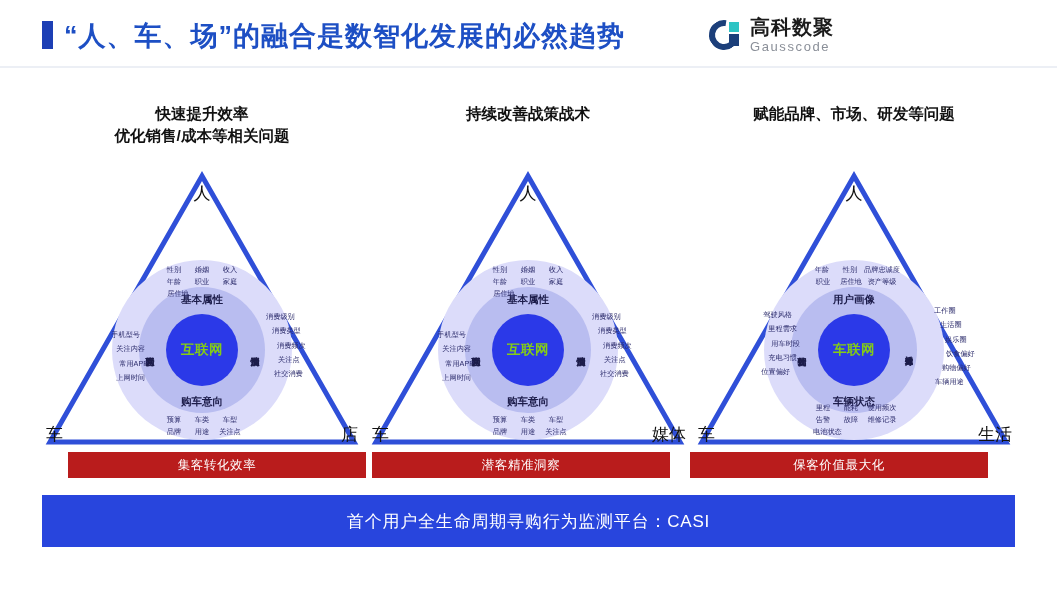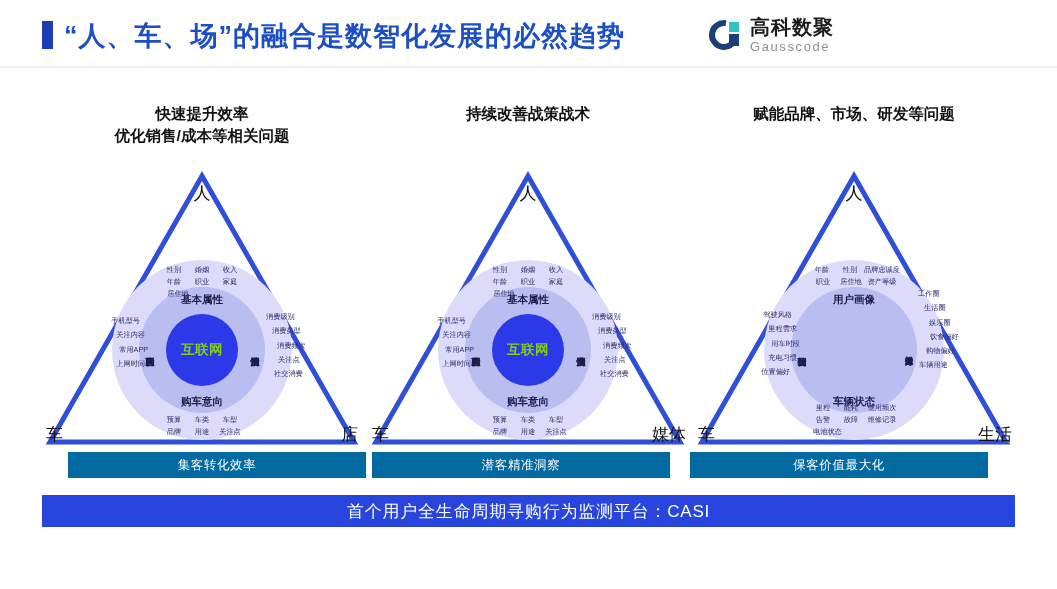--- a/index.html
+++ b/index.html
@@ -63,47 +63,47 @@
   .rl-top{left:50%;transform:translateX(-50%);top:33px;}
   .rl-bottom{left:50%;transform:translateX(-50%);bottom:31px;}
   .rl-left{left:31px;top:50%;transform:translateY(-50%);writing-mode:vertical-rl;}
   .rl-right{right:31px;top:50%;transform:translateY(-50%);writing-mode:vertical-rl;}
   .ring-lbl.small{font-size:9px;}
 
   
   .sat{position:absolute;font-size:7.2px;color:#2b2b6b;line-height:1.65;white-space:nowrap;}
   .sat-top{left:50%;transform:translateX(-50%);top:4px;text-align:center;}
   .sat-bottom{left:50%;transform:translateX(-50%);bottom:2px;text-align:center;margin-top:25px;}
-  .sat-left{right:156px;top:54px;text-align:right;}
+  .sat-left{right:156px;top:68px;text-align:right;}
   .sat-right{left:156px;top:50px;text-align:left;}
   .sat-row{display:block;}
   .sat-row span{display:inline-block;min-width:28px;text-align:center;}
   .sat-left .sat-row, .sat-right .sat-row{min-width:0;}
   .sat-left .sat-row{padding:1.2px 0;}
   .sat-right .sat-row{padding:1.2px 0;}
   .sat-left .ind1{margin-right:-4px;}
   .sat-left .ind2{margin-right:-9px;}
   .sat-left .ind3{margin-right:-12px;}
   .sat-left .ind4{margin-right:-9px;}
   .sat-left .ind5{margin-right:-2px;text-align:center;}
   .sat-right .ind1{margin-left:-2px;}
   .sat-right .ind2{margin-left:4px;}
   .sat-right .ind3{margin-left:9px;}
   .sat-right .ind4{margin-left:10px;}
   .sat-right .ind5{margin-left:6px;}
   .sat-right .ind6{margin-left:-1px;}
 
   
   .bar{
-    position:absolute;height:26px;background:#0369a1;color:#fff;
+    position:absolute;height:26px;background:#b91c1c;color:#fff;
     display:flex;align-items:center;justify-content:center;
     font-size:12.5px;letter-spacing:.6px;
   }
   .banner{
-    position:absolute;left:42px;top:495px;width:973px;height:32px;background:#2845dd;
+    position:absolute;left:42px;top:495px;width:973px;height:52px;background:#2845dd;
     color:#fff;display:flex;align-items:center;justify-content:center;
     font-size:17px;letter-spacing:.8px;
   }
 </style>
 </head>
 <body>
 
 <div class="header">
   <div class="title-bar-mark"></div>
   <div class="title-text">“人、车、场”的融合是数智化发展的必然趋势</div>
@@ -227,20 +227,23 @@
     <svg class="tri-svg" width="320" height="290" viewBox="0 0 320 290">
       <polygon points="160,16 312,282 8,282" fill="none" stroke="#2f4fd8" stroke-width="5"></polygon>
     </svg>
     <div class="vtx vtx-top">人</div>
     <div class="vtx vtx-left">车</div>
     <div class="vtx vtx-right wide">生活</div>
   </div>
   <div class="rings">
     <div class="ring-outer"></div>
     <div class="ring-mid"></div>
+    <div class="ring-core">
+      <span class="core-label">车联网</span>
+    </div>
     <div class="ring-lbl rl-top">用户画像</div>
     <div class="ring-lbl rl-bottom">车辆状态</div>
     <div class="ring-lbl rl-left small">驾驶行为</div>
     <div class="ring-lbl rl-right small" style="font-size:8px;">生活方式偏好</div>
 
     <div class="sat sat-top">
       <span class="sat-row"><span>年龄</span><span>性别</span><span style="min-width:34px;">品牌忠诚度</span></span>
       <span class="sat-row"><span>职业</span><span>居住地</span><span style="min-width:34px;">资产等级</span></span>
     </div>
     <div class="sat sat-bottom">
@@ -248,21 +251,21 @@
       <span class="sat-row"><span>告警</span><span>故障</span><span style="min-width:34px;">维修记录</span></span>
       <span class="sat-row" style="text-align:left;padding-left:4px;"><span>电池状态</span></span>
     </div>
     <div class="sat sat-left" style="top:48px;">
       <span class="sat-row ind1">驾驶风格</span>
       <span class="sat-row ind2">里程需求</span>
       <span class="sat-row ind3">用车时段</span>
       <span class="sat-row ind4">充电习惯</span>
       <span class="sat-row ind5">位置偏好</span>
     </div>
-    <div class="sat sat-right" style="top:27px;">
+    <div class="sat sat-right" style="top:44px;margin-left:16px;">
       <span class="sat-row ind1">工作圈</span>
       <span class="sat-row ind2">生活圈</span>
       <span class="sat-row ind3">娱乐圈</span>
       <span class="sat-row ind4">饮食偏好</span>
       <span class="sat-row ind5">购物偏好</span>
       <span class="sat-row ind6">车辆用途</span>
     </div>
   </div>
 </div>
 

